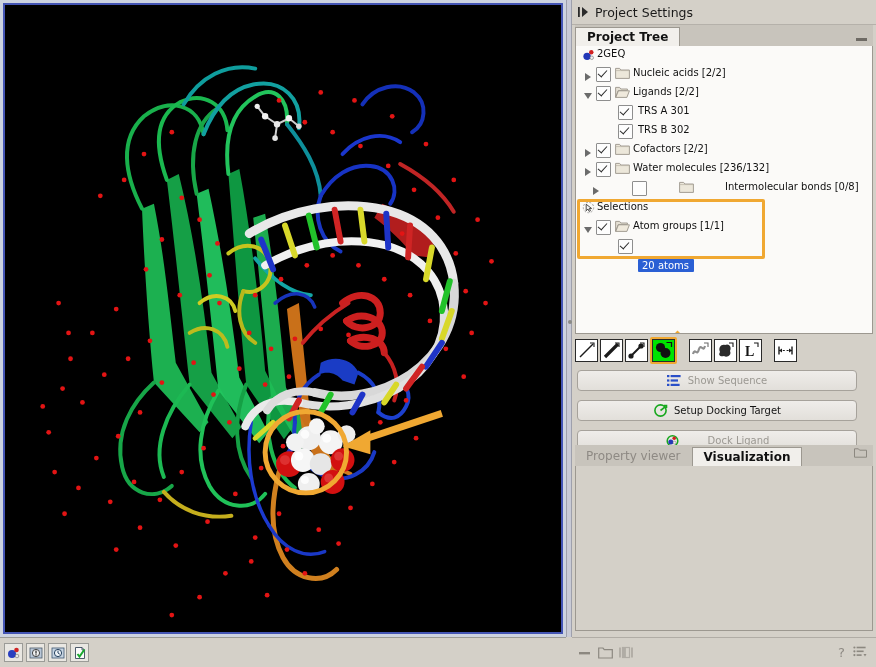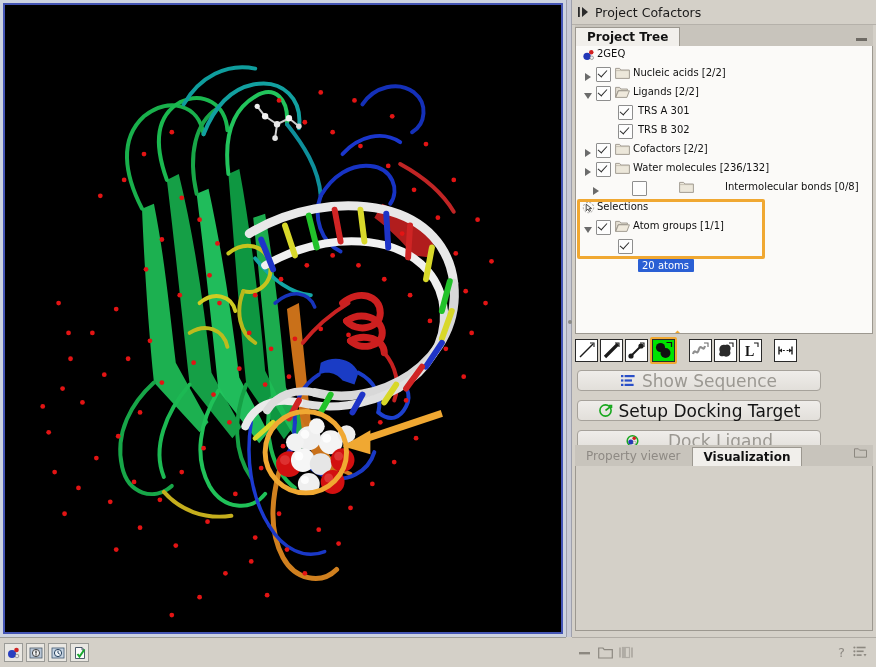--- a/index.html
+++ b/index.html
@@ -266,26 +266,26 @@
     background: #00e000;
     box-sizing: border-box;
     display: flex; align-items: center; justify-content: center;
   }
   .rep-gap { width: 8px; }
 
   
   .action-btn {
     position: absolute;
     left: 2px;
-    width: 244px; height: 21px;
+    width: 280px; height: 21px;
     border: 1px solid #a6a29b;
     border-radius: 4px;
     background: linear-gradient(#efedea, #e2dfda);
     display: flex; align-items: center; justify-content: center;
-    font-size: 17px;
+    font-size: 10px;
     box-sizing: border-box;
   }
   .action-btn .ico { margin-right: 6px; display: flex; align-items: center; }
   .action-btn.disabled { color: #9b9892; }
   .action-btn.enabled { color: #131313; }
 
   
   #lower-box {
     position: absolute;
     left: 3px; top: 445px;
@@ -631,21 +631,21 @@
 
   <div id="right-panel">
 
     <div id="ps-header">
       <div id="ps-collapse">
         <svg width="14" height="12" viewBox="0 0 14 12">
           <rect x="1" y="1" width="1.8" height="10" fill="#2b2b2b"></rect>
           <path d="M5 1 L11 6 L5 11 Z" fill="#2b2b2b"></path>
         </svg>
       </div>
-      <span id="ps-title">Project Cofactors</span>
+      <span id="ps-title">Project Settings</span>
     </div>
 
     <div id="tree-box">
       <div id="tree-tabbar">
         <div class="tab active">
           <span>Project Tree</span>
         </div>
         <div id="tree-minimize"></div>
       </div>
 

